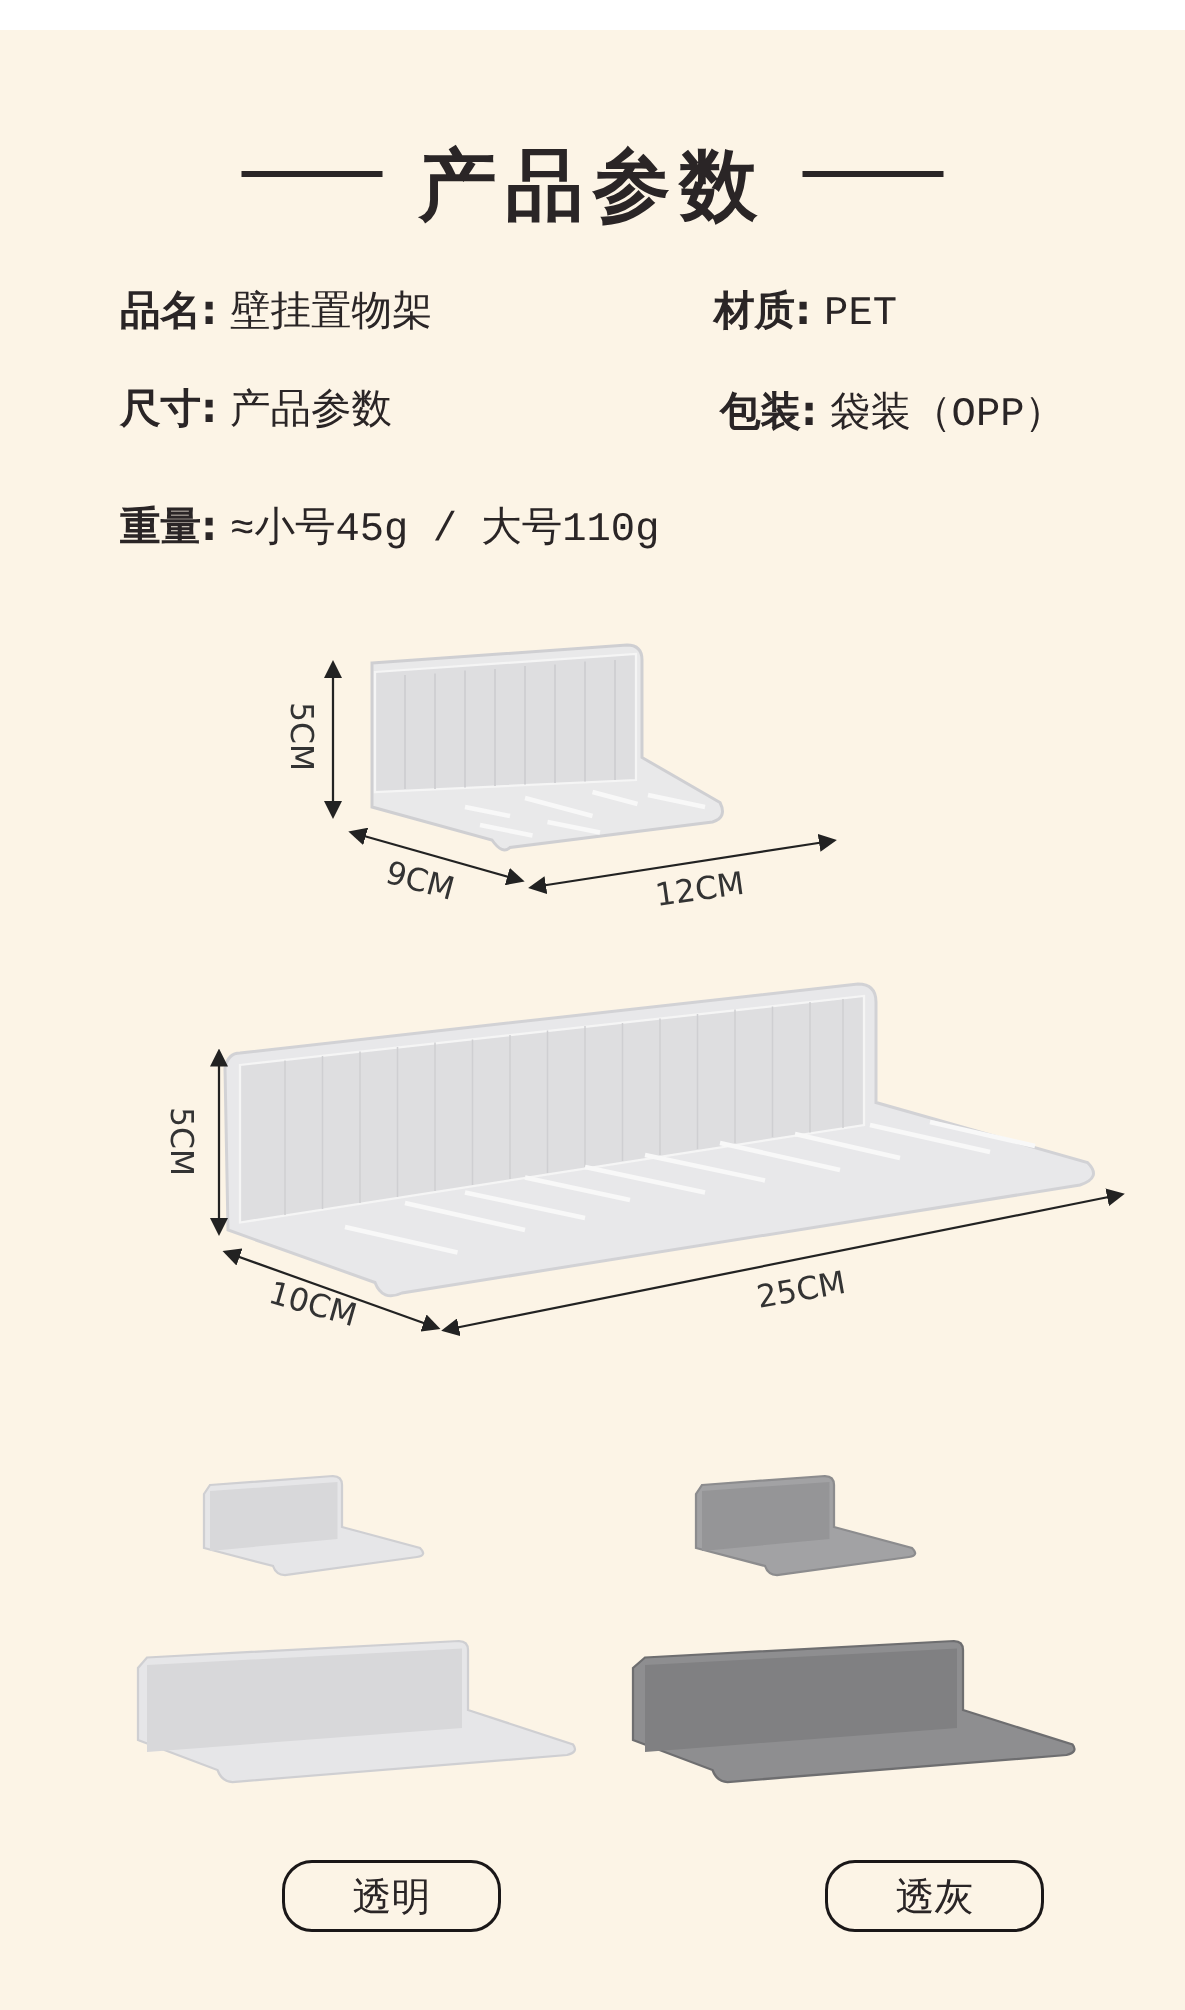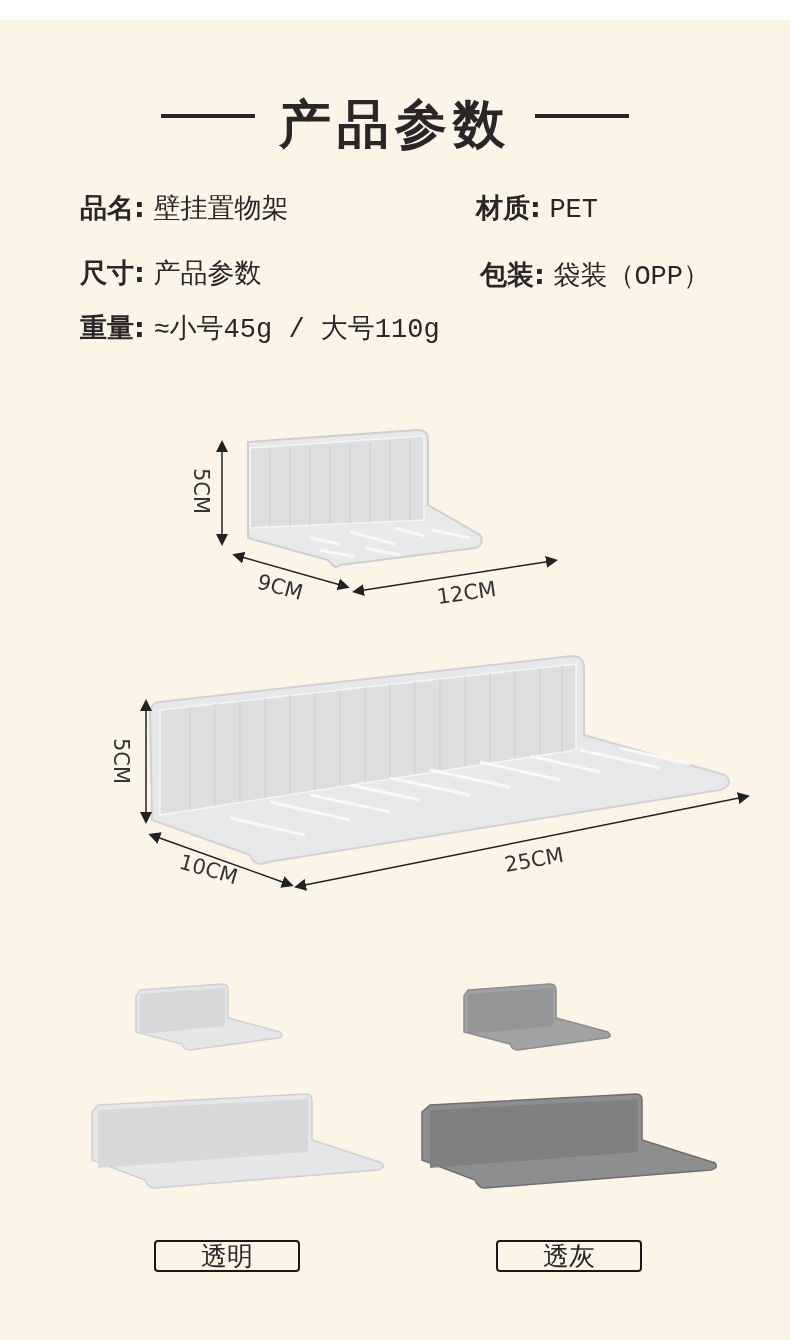--- a/index.html
+++ b/index.html
@@ -5,21 +5,21 @@
   html,body{margin:0;padding:0;}
   body{width:790px;height:1340px;background:#fcf4e6;position:relative;overflow:hidden;font-family:"DejaVu Sans",sans-serif;color:#2a2526;}
   .topstrip{position:absolute;left:0;top:0;width:790px;height:20px;background:#ffffff;}
   .title-row{position:absolute;left:0;top:84px;width:790px;height:64px;display:flex;align-items:center;justify-content:center;}
   .title-line{width:94px;height:4px;background:#2a2526;margin:0 24px;}
   .title{font-size:52px;font-weight:bold;letter-spacing:6px;line-height:64px;margin-top:16px;}
   .spec{position:absolute;font-size:27px;line-height:36px;white-space:nowrap;}
   .spec .k{font-weight:bold;}
   .spec .v{font-weight:normal;font-family:Liberation Mono, monospace;}
   .drawing{position:absolute;}
-  .label-btn{position:absolute;width:146px;height:32px;border:2px solid #1a1718;border-radius:4px;display:flex;align-items:center;justify-content:center;font-size:26px;background:transparent;box-sizing:border-box;}
+  .label-btn{position:absolute;width:146px;height:48px;border:2px solid #1a1718;border-radius:20px;display:flex;align-items:center;justify-content:center;font-size:26px;background:transparent;box-sizing:border-box;margin-left:34px;}
 </style>
 </head>
 <body>
 
 <div class="topstrip"></div>
 
 <div class="title-row">
   <div class="title-line"></div>
   <div class="title">产品参数</div>
   <div class="title-line"></div>
@@ -34,21 +34,21 @@
   <span class="v">PET</span>
 </div>
 <div class="spec" style="left:80px;top:255px;">
   <span class="k">尺寸</span><span class="k">:</span>
   <span class="v">产品参数</span>
 </div>
 <div class="spec" style="left:480px;top:257px;">
   <span class="k">包装</span><span class="k">:</span>
   <span class="v">袋装（OPP）</span>
 </div>
-<div class="spec" style="left:80px;top:310px;">
+<div class="spec" style="left:80px;top:334px;">
   <span class="k">重量</span><span class="k">:</span>
   <span class="v">≈小号45g / 大号110g</span>
 </div>
 
 <svg class="drawing" style="left:180px;top:420px;" width="400" height="200" viewBox="0 0 400 200">
   <defs>
     <marker id="ah" markerWidth="8" markerHeight="8" refX="4" refY="4" orient="auto-start-reverse">
         <path d="M0,0 L8,4 L0,8 z" fill="#222"></path>
       </marker>
   </defs>
@@ -143,13 +143,13 @@
     <path d="M18,125 L226,114 Q232,114 232,120 L232,160 L302,183 Q306,188 298,190 L75,208 Q68,208 65,200 L12,180 L12,132 Z" fill="#e6e6e8" stroke="#cfcfd2" stroke-width="1.5"></path>
     <path d="M18,130 L228,119 L228,172 L18,188 Z" fill="#d8d8da"></path>
   </g>
   <g>
     <path d="M350,125 L556,114 Q562,114 562,120 L562,160 L635,183 Q639,188 631,190 L405,208 Q398,208 395,200 L342,180 L342,132 Z" fill="#8e8e90" stroke="#6e6e70" stroke-width="1.5"></path>
     <path d="M350,130 L558,119 L558,172 L350,188 Z" fill="#808082"></path>
   </g>
 </svg>
 
 <div class="label-btn" style="left:154px;top:1240px;">透明</div>
-<div class="label-btn" style="left:496px;top:1240px;">透灰</div>
+<div class="label-btn" style="left:516px;top:1240px;">透灰</div>
 
 </body></html>

